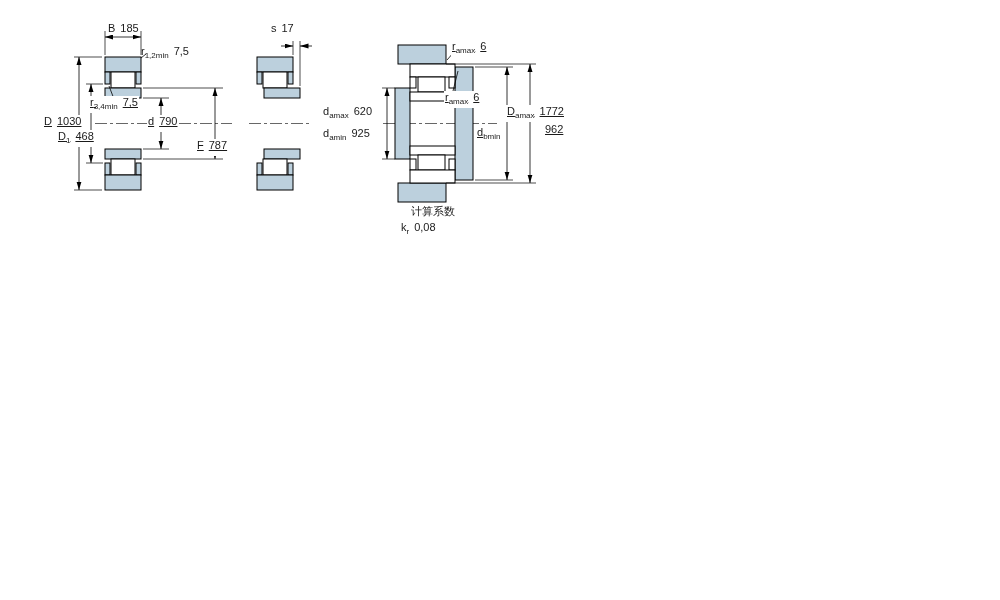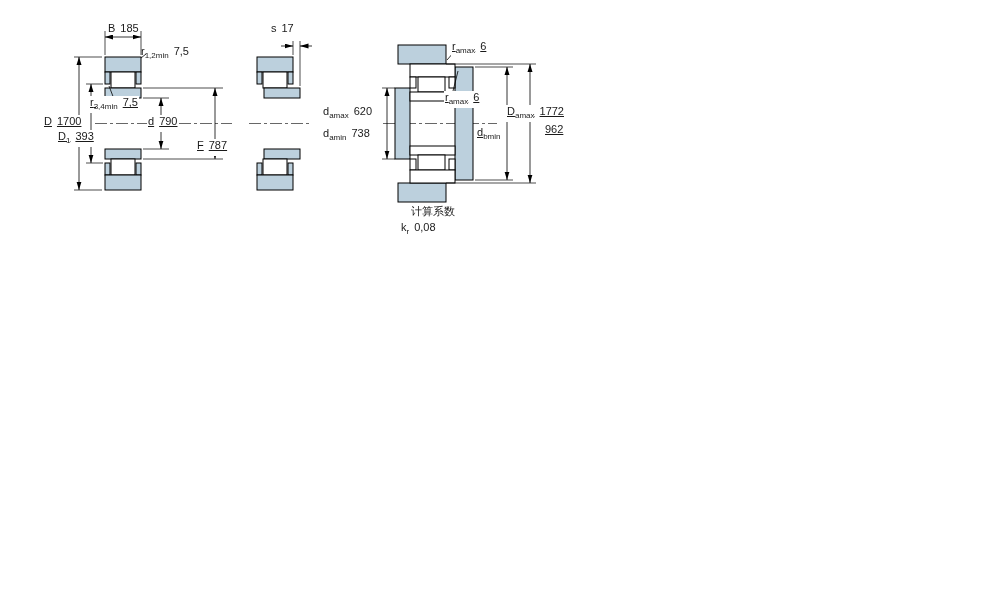--- a/index.html
+++ b/index.html
@@ -128,45 +128,45 @@
 <div class="lbl" style="left:108px;top:22px">
   <span>B</span><sub></sub><span class="val">185</span>
 </div>
 <div class="lbl" style="left:141px;top:45px">
   <span>r</span><sub>1,2min</sub><span class="val">7,5</span>
 </div>
 <div class="lbl bg" style="left:89px;top:96px">
   <span>r</span><sub>3,4min</sub><span class="val">7,5</span>
 </div>
 <div class="lbl bg" style="left:43px;top:115px">
-  <span>D</span><sub></sub><span class="val">1700</span>
+  <span>D</span><sub></sub><span class="val">1030</span>
 </div>
 <div class="lbl bg" style="left:57px;top:130px">
-  <span>D</span><sub>1</sub><span class="val">393</span>
+  <span>D</span><sub>1</sub><span class="val">468</span>
 </div>
 <div class="lbl bg" style="left:147px;top:115px">
   <span>d</span><sub></sub><span class="val">790</span>
 </div>
 <div class="lbl bg" style="left:196px;top:139px">
   <span>F</span><sub></sub><span class="val">787</span>
 </div>
 <div class="lbl" style="left:271px;top:22px">
   <span>s</span><sub></sub><span class="val">17</span>
 </div>
 <div class="lbl bg" style="left:451px;top:40px">
   <span>r</span><sub>amax</sub><span class="val">6</span>
 </div>
 <div class="lbl bg" style="left:444px;top:91px">
   <span>r</span><sub>amax</sub><span class="val">6</span>
 </div>
 <div class="lbl" style="left:323px;top:105px">
   <span>d</span><sub>amax</sub><span class="val">620</span>
 </div>
 <div class="lbl" style="left:323px;top:127px">
-  <span>d</span><sub>amin</sub><span class="val">738</span>
+  <span>d</span><sub>amin</sub><span class="val">925</span>
 </div>
 <div class="lbl bg" style="left:476px;top:126px">
   <span>d</span><sub>bmin</sub>
 </div>
 <div class="lbl bg" style="left:506px;top:105px">
   <span>D</span><sub>amax</sub><span class="val">1772</span>
 </div>
 <div class="lbl bg" style="left:544px;top:123px">
   <span>962</span>
 </div>

